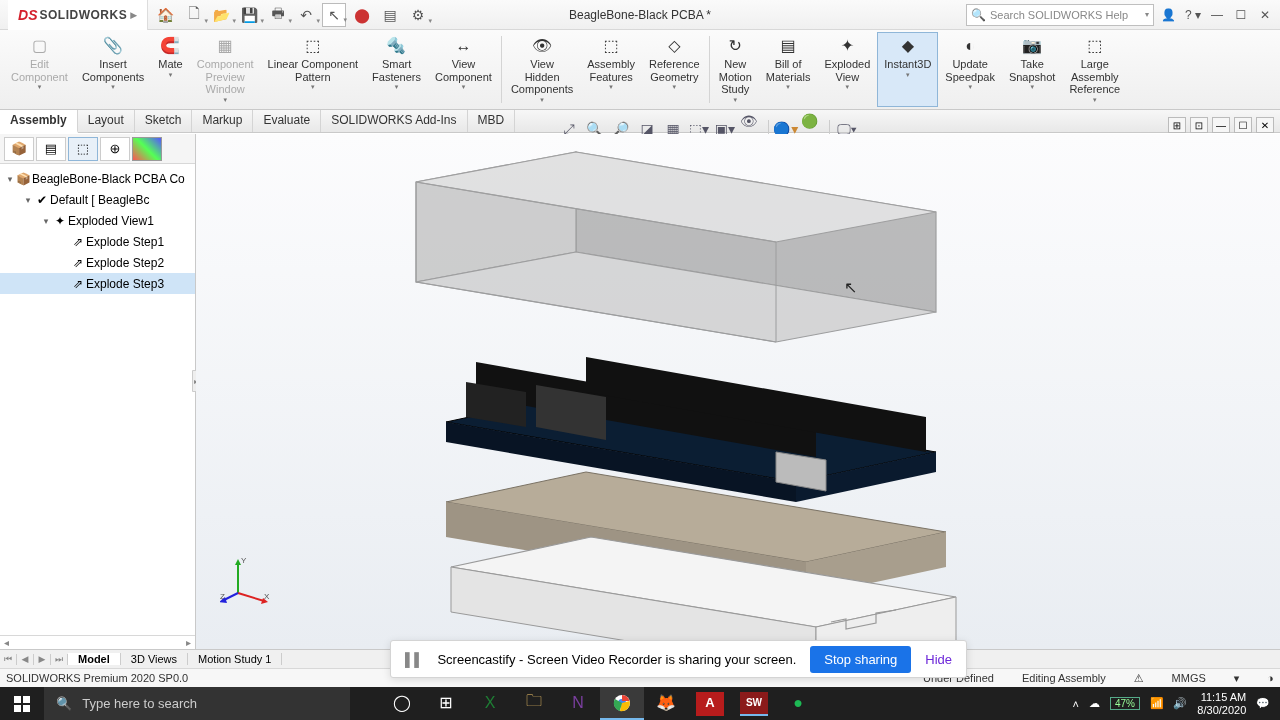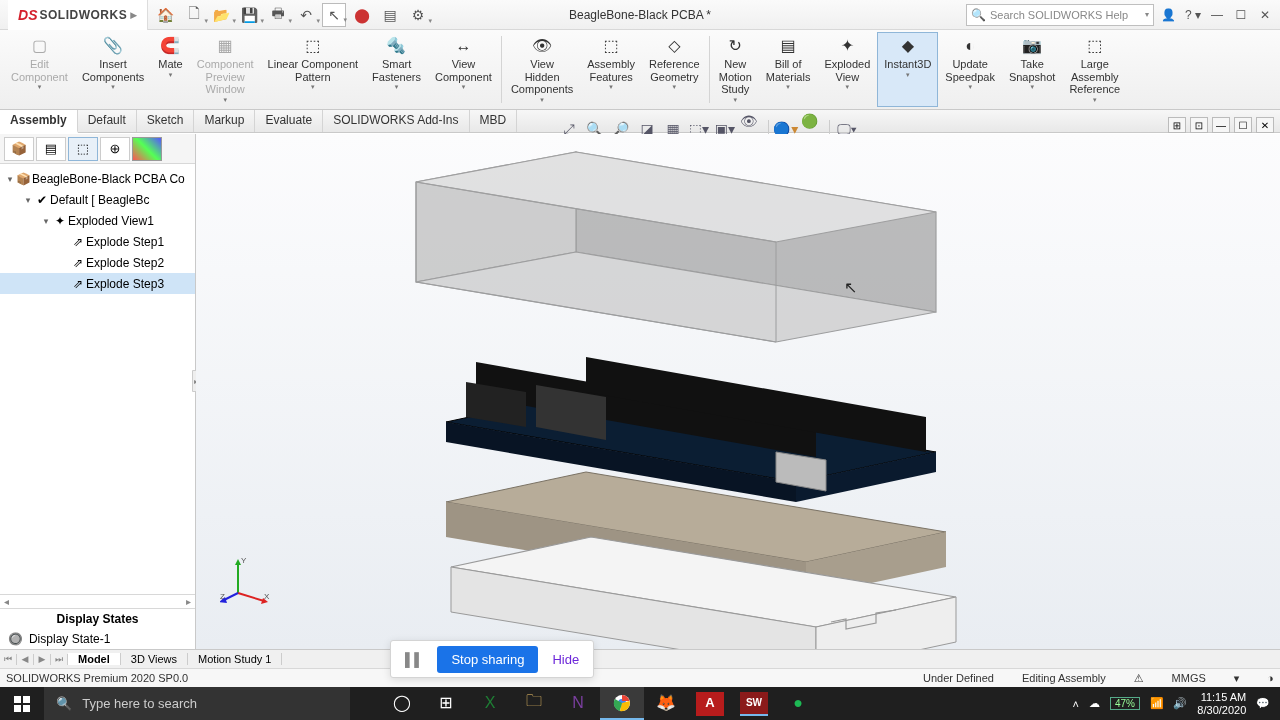--- a/index.html
+++ b/index.html
@@ -244,21 +244,21 @@
       <div class="rbn-icon">⬚</div>
       <div>Large</div>
       <div>Assembly</div>
       <div>Reference</div>
       <div class="rbn-drop">▾</div>
     </div>
   </div>
 
 <div class="tabstrip" id="cmdtabs">
     <div class="tab active">Assembly</div>
-    <div class="tab">Default</div>
+    <div class="tab">Layout</div>
     <div class="tab">Sketch</div>
     <div class="tab">Markup</div>
     <div class="tab">Evaluate</div>
     <div class="tab">SOLIDWORKS Add-Ins</div>
     <div class="tab">MBD</div>
   </div>
 
 <div class="hud">
   <div class="hud-btn">⤢</div>
   <div class="hud-btn">🔍</div>
@@ -330,27 +330,20 @@
       <div class="tree-row sel" style="padding-left: 58px;">
         <span class="tw"></span>
         <span class="ti">⇗</span>
         <span>Explode Step3</span>
       </div>
     </div>
   <div class="lp-hr">
       <span>◂</span>
       <span>▸</span>
     </div>
-  <div class="lp-footer">
-    <div class="hdr">Display States</div>
-    <div class="row">
-      <span>🔘</span>
-      <span>Display State-1</span>
-    </div>
-  </div>
 </div>
 <div class="flyhandle">▸</div>
 
 <div class="viewport">
   <div class="model">
     <svg width="620" height="510" viewBox="0 0 620 510">
 
       <g opacity="0.55">
         <polygon points="200,10 560,70 560,170 200,110" fill="#888" stroke="#555" stroke-width="1.2"></polygon>
         <polygon points="200,10 200,110 40,140 40,40" fill="#aaa" stroke="#555" stroke-width="1.2"></polygon>
@@ -422,20 +415,21 @@
     <span>Editing Assembly</span>
     <span>⚠</span>
     <span>MMGS</span>
     <span>▾</span>
     <span>◑</span>
   </div>
 </div>
 
 <div class="notif">
   <span style="color:#888">▌▌</span>
+  <span>Screencastify - Screen Video Recorder is sharing your screen.</span>
   <span class="stop">Stop sharing</span>
   <span class="hide">Hide</span>
 </div>
 
 <div class="taskbar">
   <div class="tb-start">
     <svg viewBox="0 0 16 16">
         <rect x="0" y="0" width="7" height="7" fill="#fff"></rect>
         <rect x="9" y="0" width="7" height="7" fill="#fff"></rect>
         <rect x="0" y="9" width="7" height="7" fill="#fff"></rect>

